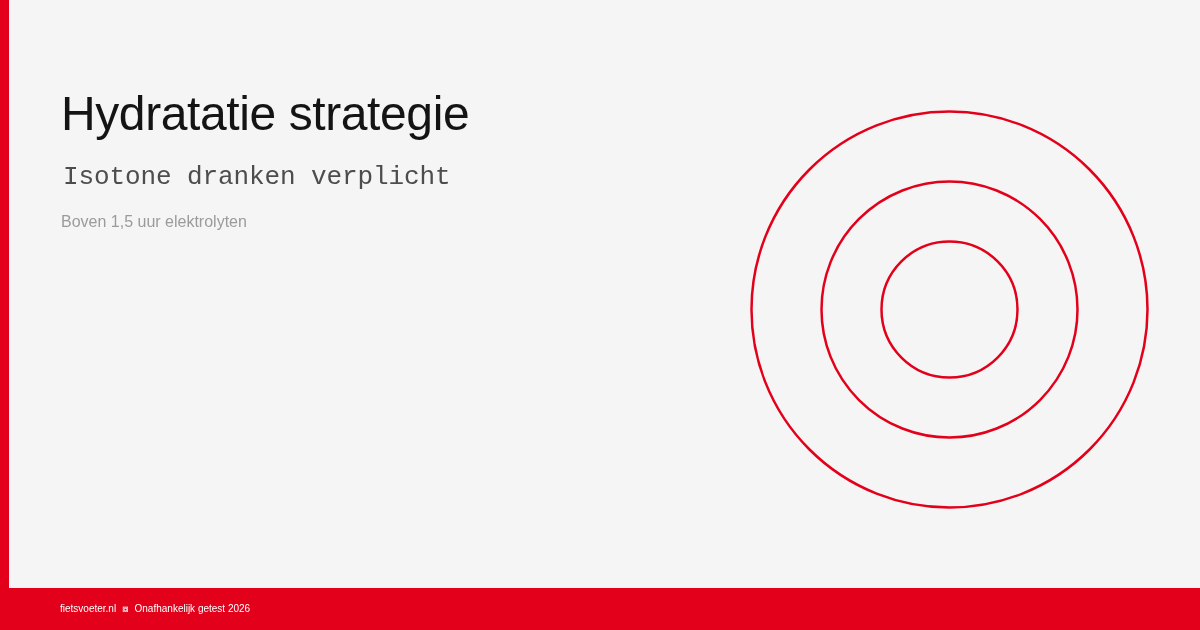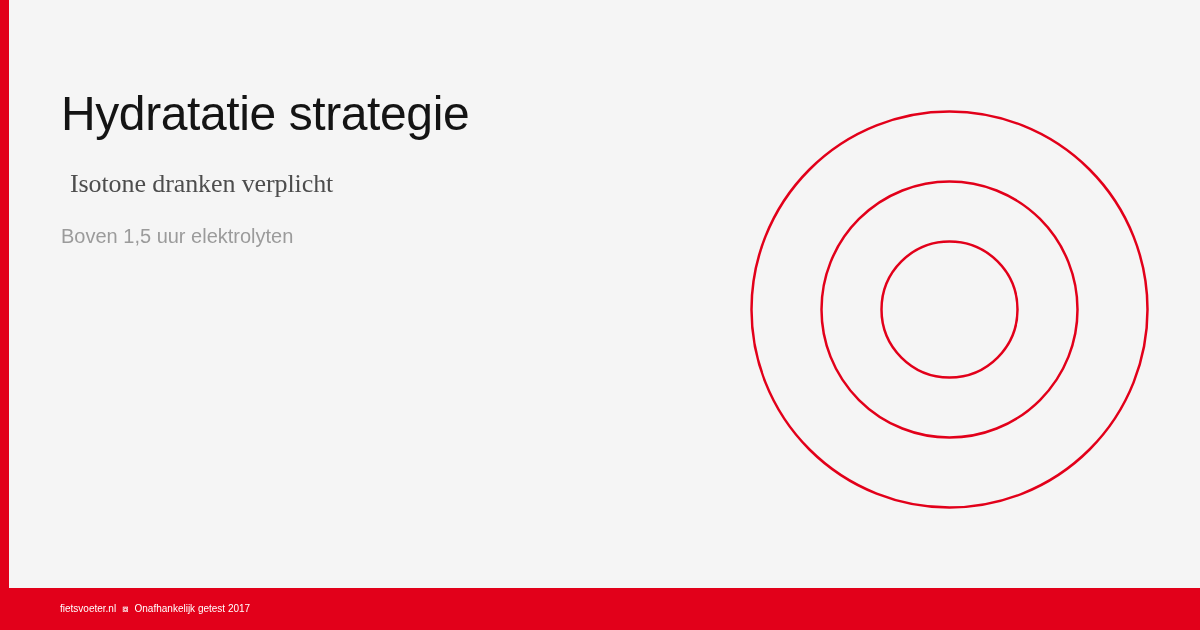--- a/index.html
+++ b/index.html
@@ -46,36 +46,36 @@
     font-family: "Liberation Sans", sans-serif;
     font-size: 48px;
     font-weight: 400;
     line-height: 68px;
     letter-spacing: -0.4px;
     color: #141414;
     white-space: nowrap;
   }
 
   .subhead {
-    margin: 9px;
+    margin: 2px;
     padding-top: 11px;
-    font-family: Liberation Serif, serif;
+    font-family: Liberation Mono, monospace;
     font-size: 26px;
     font-weight: 400;
     line-height: 32px;
     letter-spacing: -0.1px;
     color: #4d4d4d;
     white-space: nowrap;
   }
 
   .tertiary {
     margin: 0;
     padding-top: 17px;
     font-family: "Liberation Sans", sans-serif;
-    font-size: 20px;
+    font-size: 16px;
     font-weight: 400;
     line-height: 20px;
     color: #9b9b9b;
     white-space: nowrap;
   }
 
   
   .rings {
     position: absolute;
     left: 750px;
@@ -138,17 +138,17 @@
       <circle cx="199.5" cy="200.5" r="198" fill="none" stroke="#e2001a" stroke-width="2.5"></circle>
       <circle cx="199.5" cy="200.5" r="128" fill="none" stroke="#e2001a" stroke-width="2.5"></circle>
       <circle cx="199.5" cy="200.5" r="68" fill="none" stroke="#e2001a" stroke-width="2.5"></circle>
     </svg>
   </div>
 
   <div class="footer-bar">
     <div class="footer-text">
       <span>fietsvoeter.nl</span>
       <span class="footer-sep">⧇</span>
-      <span>Onafhankelijk getest 2017</span>
+      <span>Onafhankelijk getest 2026</span>
     </div>
   </div>
 
 </div>
 
 </body></html>

